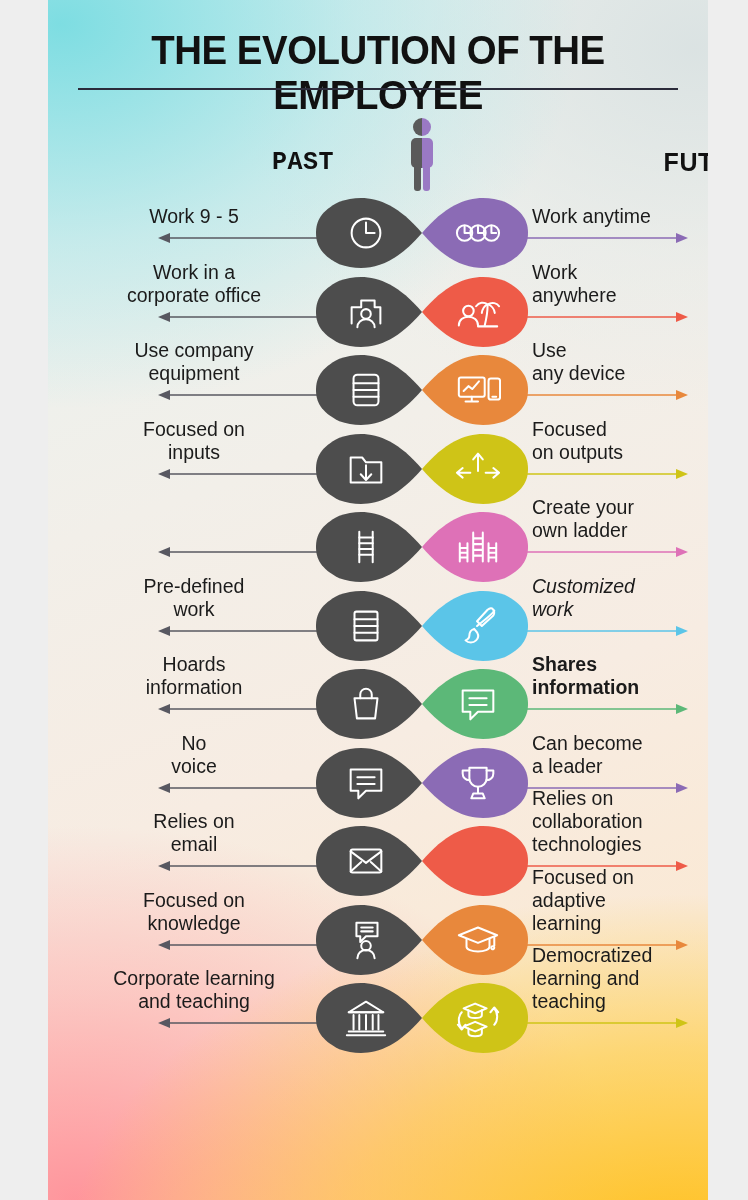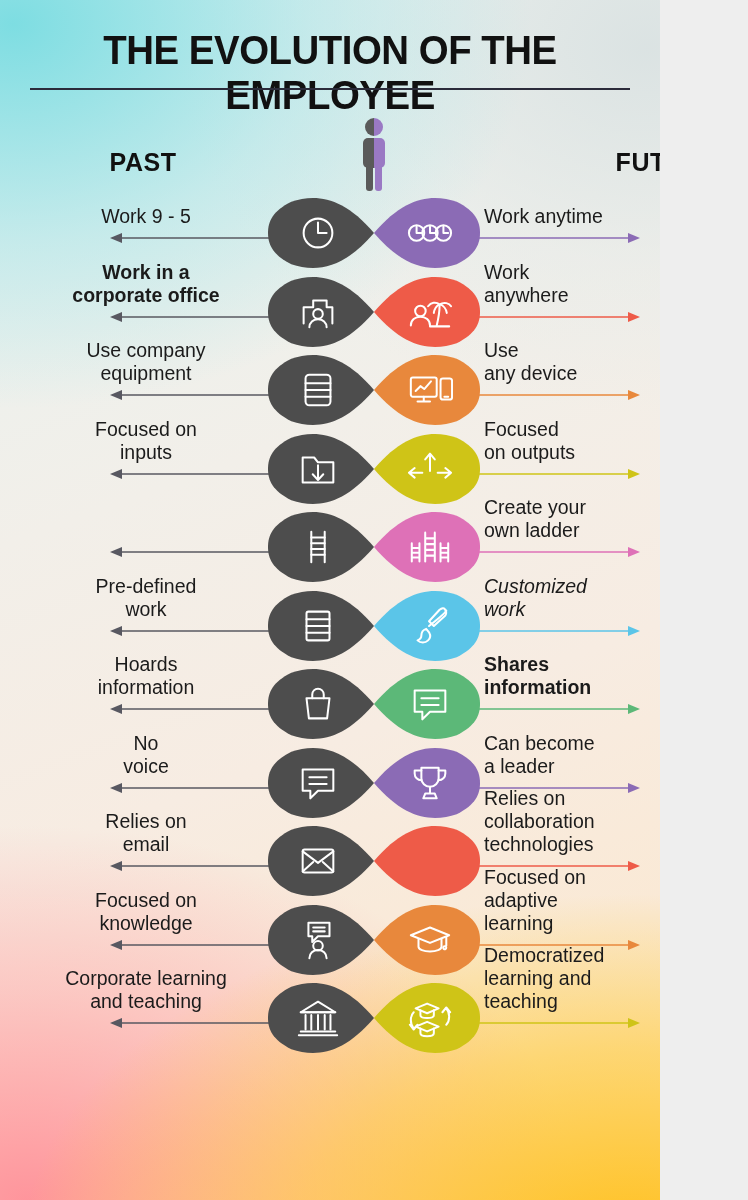--- a/index.html
+++ b/index.html
@@ -9,36 +9,37 @@
     background:#eee;
   }
   #poster{
     position:relative;width:660px;height:1200px;overflow:hidden;
     background:
       radial-gradient(900px 520px at 96% 104%, rgba(255,190,20,.95) 0%, rgba(255,200,40,.55) 38%, rgba(255,215,90,0) 68%),
       radial-gradient(760px 520px at 4% 100%, rgba(255,140,150,.90) 0%, rgba(255,165,170,.5) 40%, rgba(255,190,190,0) 72%),
       radial-gradient(700px 520px at 2% 2%, rgba(120,220,225,.95) 0%, rgba(160,228,232,.5) 42%, rgba(200,238,240,0) 74%),
       radial-gradient(620px 480px at 98% 4%, rgba(218,226,226,.95) 0%, rgba(230,234,232,.5) 45%, rgba(238,240,238,0) 76%),
       linear-gradient(160deg,#e6f3f2 0%,#f2efe9 38%,#f7ece2 60%,#fde6c8 100%);
+    margin-left: 48px;
   }
   
   .title{
     position:absolute;left:0;right:0;top:28px;text-align:center;
     font-weight:700;font-size:40px;letter-spacing:-.5px;color:#111;
     font-family:"Liberation Sans","DejaVu Sans",sans-serif;
     transform:scaleX(.96);
   }
   .title-rule{
     position:absolute;left:30px;right:30px;top:88px;height:2px;background:#2b2b3a;
   }
   .col-head{
     position:absolute;top:148px;font-weight:700;font-size:25px;color:#111;
     letter-spacing:.5px;
   }
-  .col-head.past{left:0;width:286px;text-align:center;}
+  .col-head.past{left:0;width:286px;text-align:right;font-family:Liberation Mono, monospace;}
   .col-head.future{left:480px;width:240px;text-align:right;}
 
   
   .person{position:absolute;left:355px;top:116px;width:38px;height:76px;}
   
   .row{position:absolute;left:0;width:748px;height:78px;}
   .lens{position:absolute;left:268px;top:0;width:212px;height:78px;}
   .arrow-l{position:absolute;left:110px;top:36px;width:176px;height:12px;}
   .arrow-r{position:absolute;left:462px;top:36px;width:178px;height:12px;}
   .lbl{
@@ -121,21 +122,21 @@
               <circle cx="10" cy="24" r="8"></circle>
               <path d="M10 17.5V24h5"></path>
               <circle cx="24" cy="24" r="8"></circle>
               <path d="M24 17.5V24h5"></path>
               <circle cx="38" cy="24" r="8"></circle>
               <path d="M38 17.5V24h5"></path>
             </svg></div>
         </div>
       </div>
       <div class="row" style="top: 272.5px;">
-        <div class="lbl left" style="top: -12px; font-weight: bold;">Work in a<br>corporate office</div>
+        <div class="lbl left" style="top: -12px;">Work in a<br>corporate office</div>
         <div class="lbl right" style="top: -12px;">Work<br>anywhere</div>
         <div class="arrow-l"><svg viewBox="0 0 176 12" width="176" height="12">
             <path d="M10 6H176" stroke="#585861" stroke-width="1.6"></path>
             <path d="M0 6l12-5v10z" fill="#585861"></path>
           </svg></div>
         <div class="arrow-r"><svg viewBox="0 0 178 12" width="178" height="12">
             <path d="M0 6H168" stroke="#ee5b48" stroke-width="1.6"></path>
             <path d="M178 6l-12-5v10z" fill="#ee5b48"></path>
           </svg></div>
         <div class="lens">

